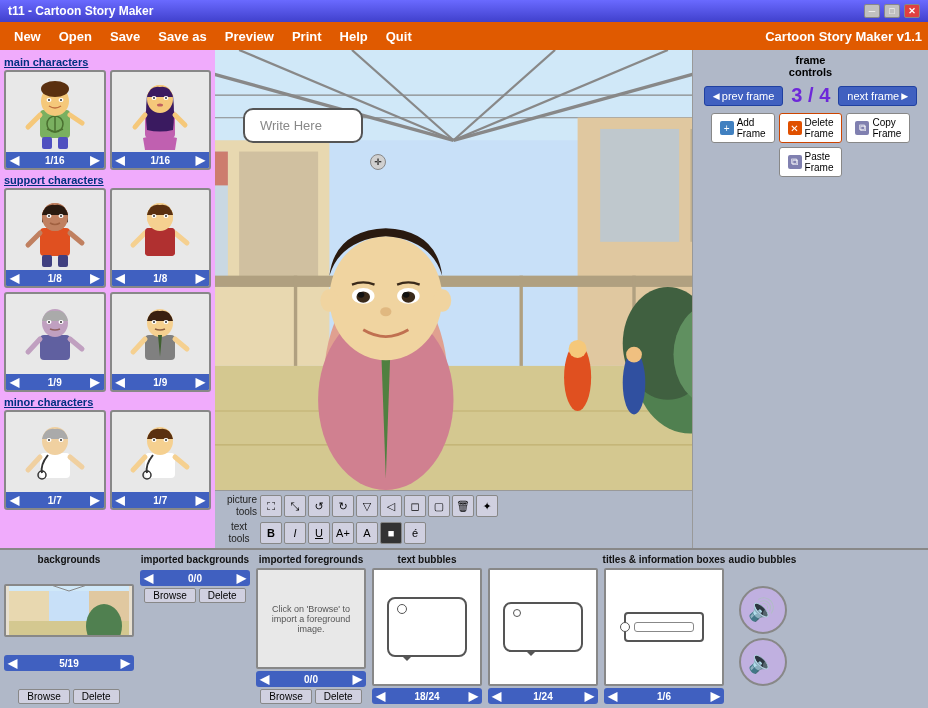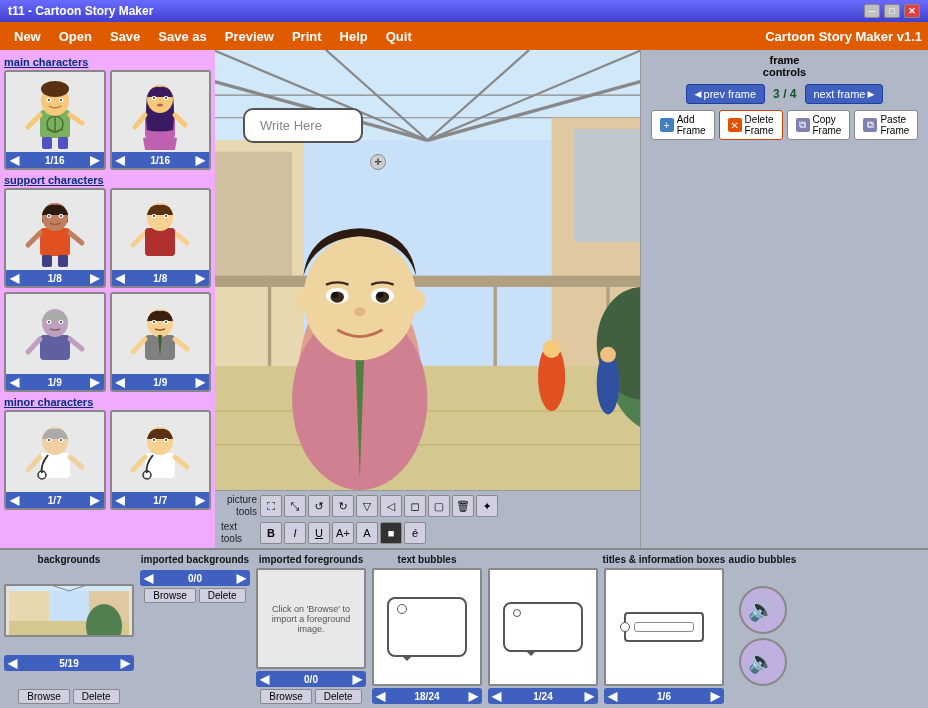--- a/index.html
+++ b/index.html
@@ -124,21 +124,21 @@
       cursor: pointer;
     }
 
     
     .right-controls {
       display: flex;
       flex-direction: column;
       align-items: center;
       background: #b0b8c8;
       padding: 4px;
-      width: 288px;
+      width: 236px;
       flex-shrink: 0;
       border-left: 1px solid #999;
     }
     .frame-btn {
       background: #4060c0;
       color: white;
       border: 1px solid #2040a0;
       border-radius: 3px;
       padding: 3px 8px;
       font-size: 11px;
@@ -653,21 +653,21 @@
               <div class="tool-btn">↻</div>
               <div class="tool-btn">▽</div>
               <div class="tool-btn">◁</div>
               <div class="tool-btn">◻</div>
               <div class="tool-btn">▢</div>
               <div class="tool-btn">🗑</div>
               <div class="tool-btn">✦</div>
             </div>
           </div>
           <div style="display:flex; align-items:center; gap:3px;">
-            <div style="font-size:10px; color:#222; text-align:left; line-height:1.2; width:36px;">text<br>tools</div>
+            <div style="font-size:10px; color:#222; text-align:center; line-height:1.2; width:36px;">text<br>tools</div>
             <div style="display:flex; gap:2px;">
               <div class="tool-btn" style="font-weight:bold;">B</div>
               <div class="tool-btn" style="font-style:italic;">I</div>
               <div class="tool-btn" style="text-decoration:underline;">U</div>
               <div class="tool-btn">A+</div>
               <div class="tool-btn">A</div>
               <div class="tool-btn" style="background:#333; color:white;">■</div>
               <div class="tool-btn">é</div>
             </div>
           </div>
@@ -675,21 +675,21 @@
       </div>
     </div>
 
     <div class="right-controls">
       <div style="font-size:11px; font-weight:bold; margin-bottom:6px; text-align:center;">frame<br>controls</div>
       <div style="display:flex; align-items:center; gap:4px; margin-bottom:6px;">
         <div class="frame-btn">
           <span style="font-size:9px;">◀</span>
           <span>prev frame</span>
         </div>
-        <div style="font-size:12px; font-weight:bold; color:#14532d; margin:0 4px;">
+        <div style="font-size:20px; font-weight:bold; color:#6d28d9; margin:0 4px;">
           <span>3</span> / <span>4</span>
         </div>
         <div class="frame-btn">
           <span>next frame</span>
           <span style="font-size:9px;">▶</span>
         </div>
       </div>
       <div style="display:flex; gap:4px; flex-wrap:wrap; justify-content:center;">
         <div class="frame-action-btn">
           <div class="icon-sq" style="background:#4080c0; color:white;">+</div>

